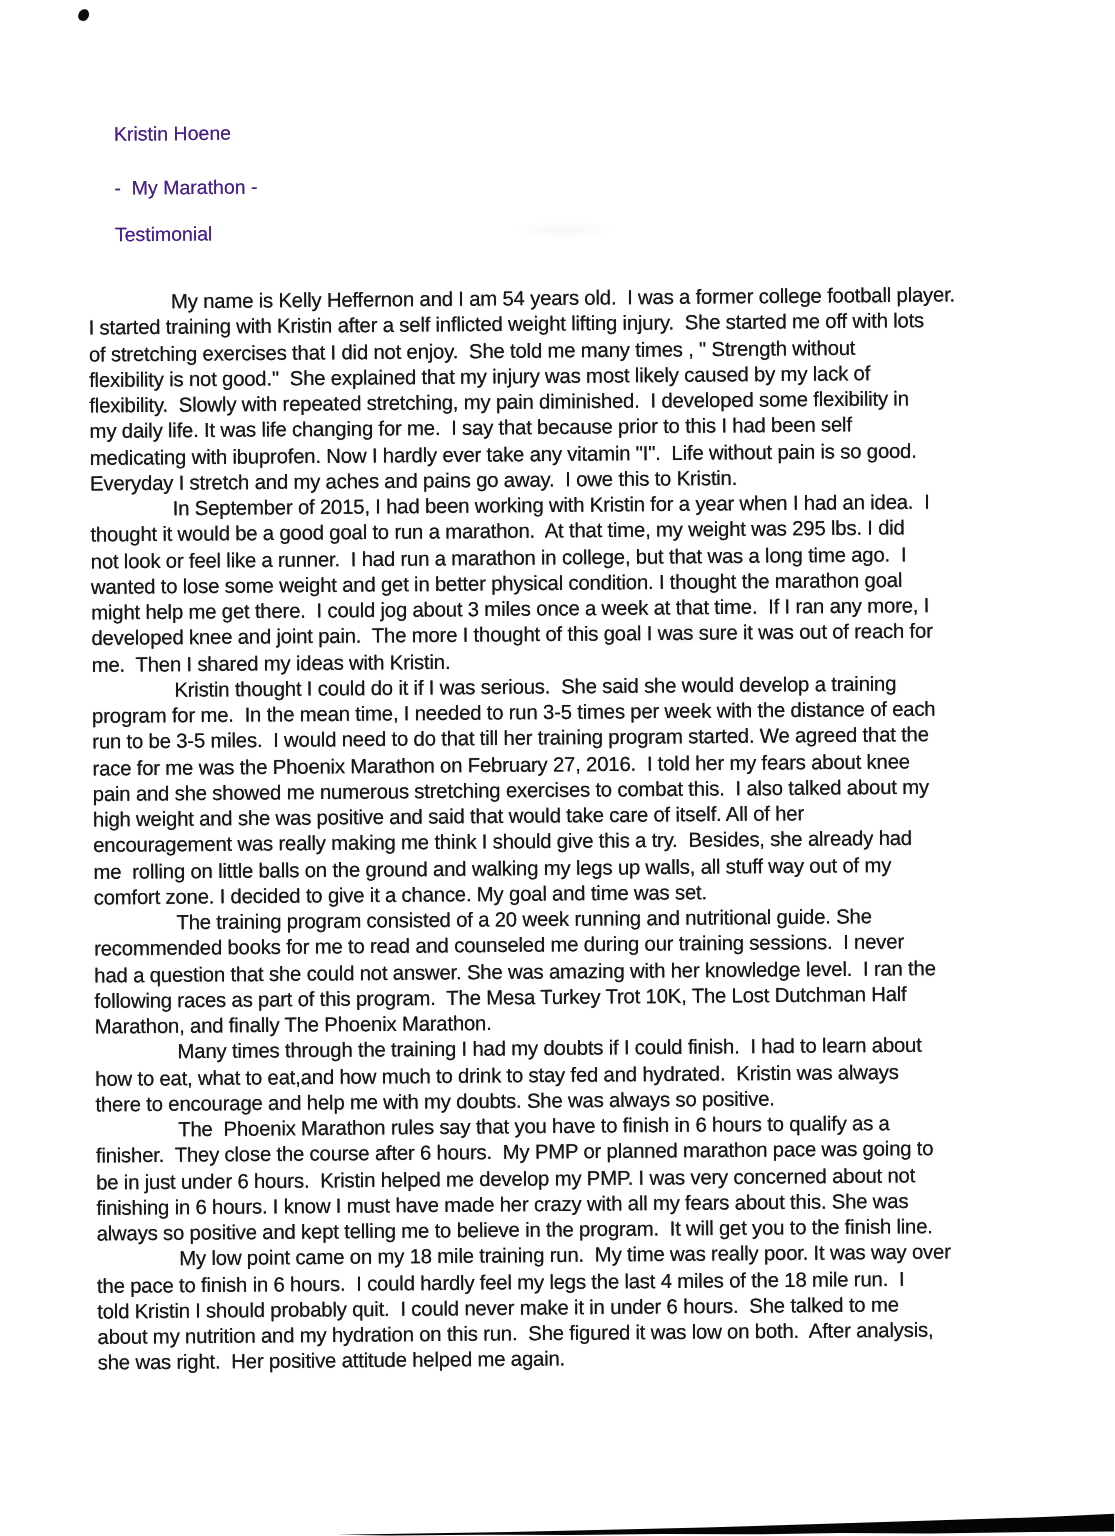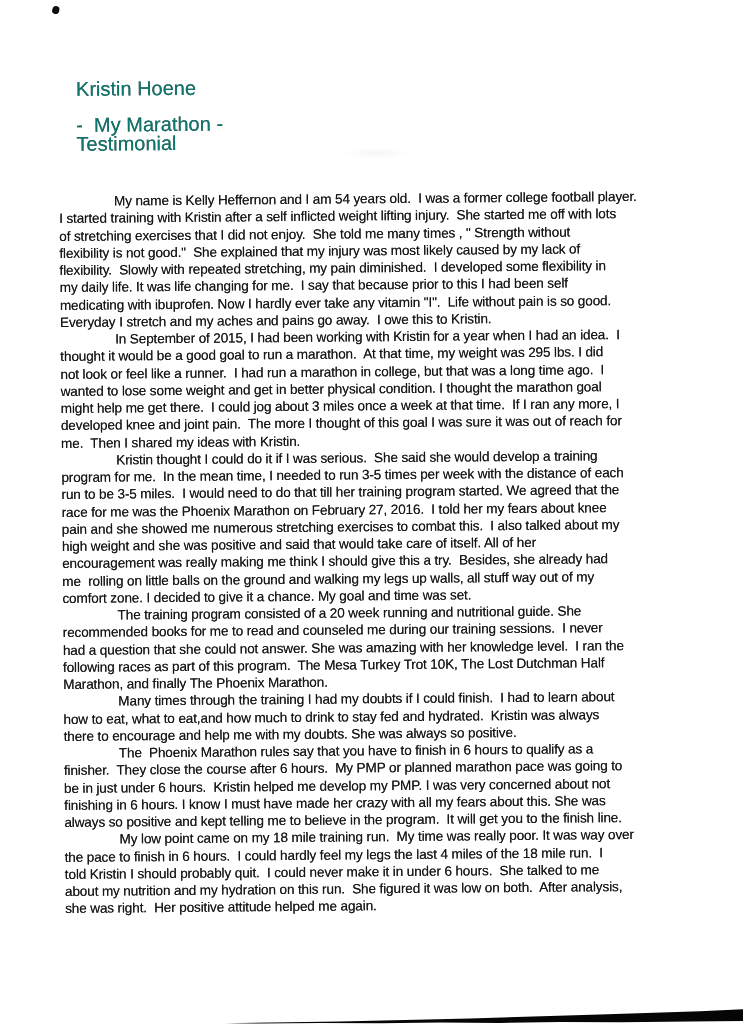--- a/index.html
+++ b/index.html
@@ -30,30 +30,30 @@
     width: 7px;
     height: 8px;
     background: #0d0d0d;
     border-radius: 60% 50% 55% 45%;
     transform: rotate(15deg);
   }
   .doc-header {
     position: absolute;
     left: 80px;
     top: 80px;
-    font-size: 20px;
-    color: #0f766e;
+    font-size: 13px;
+    color: #4c1d95;
     text-shadow: 0 0 0.4px rgba(25,25,25,0.75);
   }
   .h-line {
     line-height: 19px;
     white-space: pre;
   }
   .h-author { margin-bottom: 17px; }
-  .h-title  { }
+  .h-title  { margin-bottom: 12px; }
   .doc-body {
     position: absolute;
     left: 62px;
     top: 193px;
     width: 672px;
     font-size: 13.6px;
     line-height: 17.25px;
     letter-spacing: -0.15px;
     color: #171717;
     text-shadow: 0 0 0.45px rgba(25,25,25,0.8);

